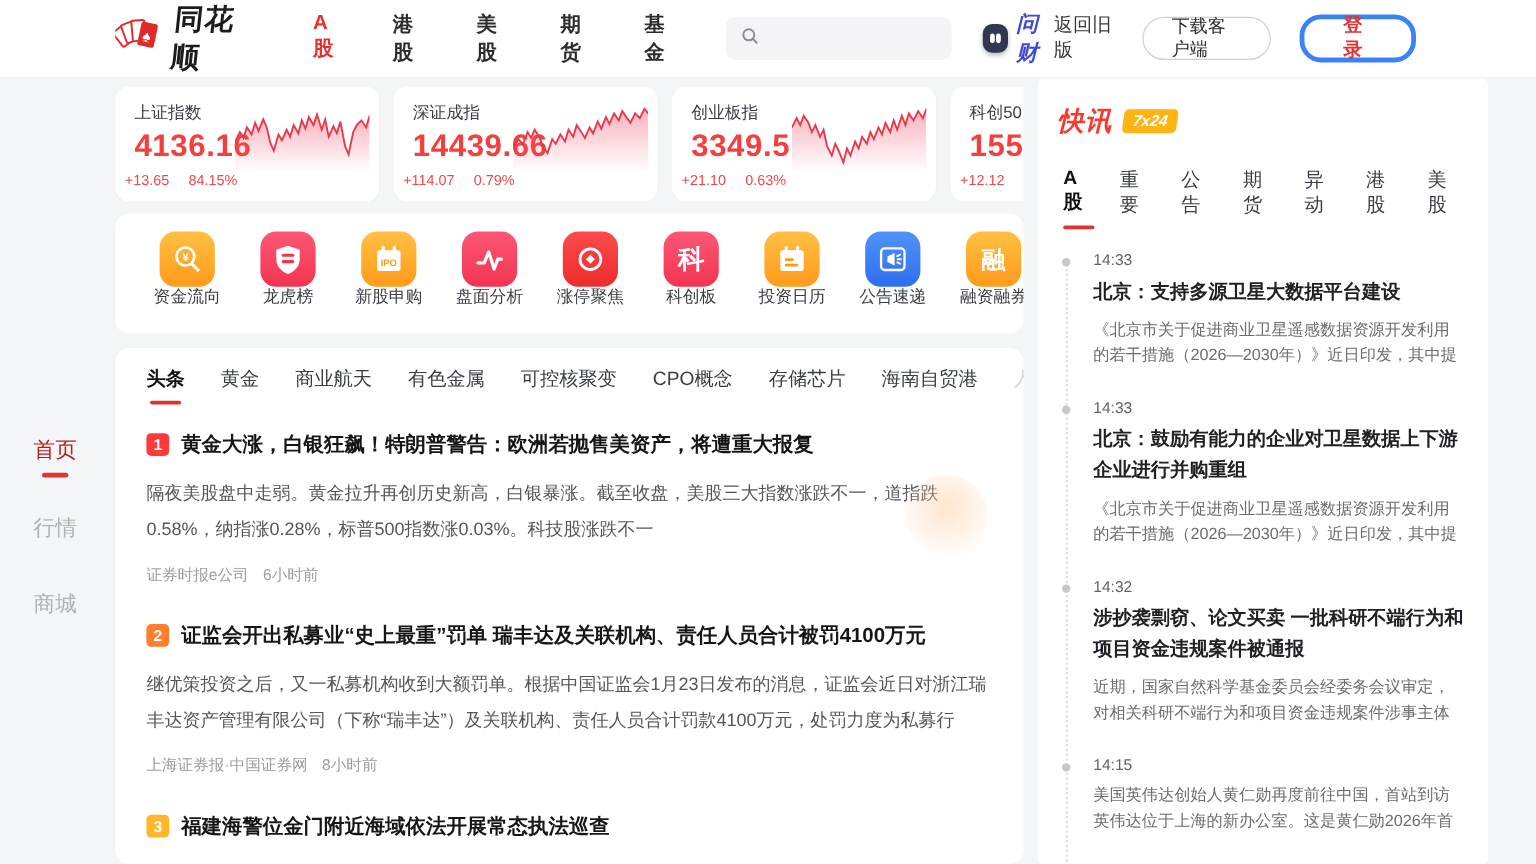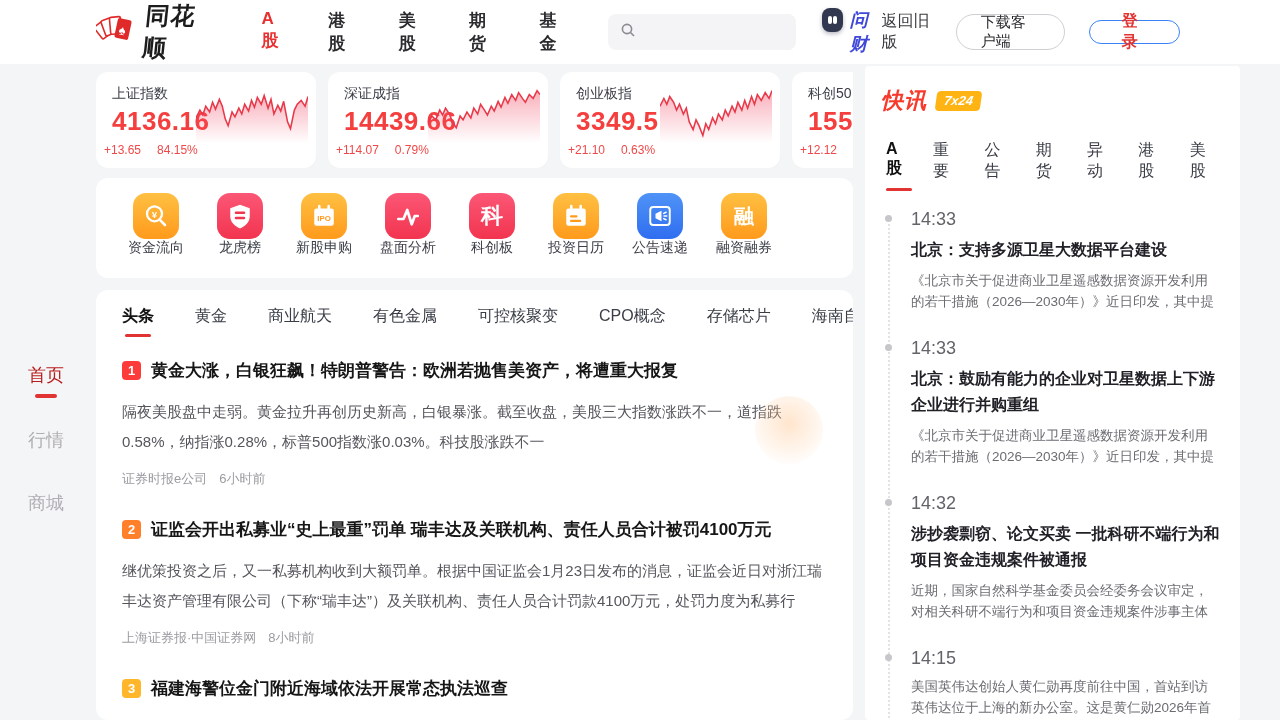--- a/index.html
+++ b/index.html
@@ -19,38 +19,38 @@
   .top-nav .nav-item { cursor:pointer; font-weight:600; }
   .top-nav .nav-item.active { color:#e83030; font-weight:800; }
   .search-box {
     margin-left:42px; width:196px; height:36px; background:#f4f4f6;
     border-radius:8px; display:flex; align-items:center; padding:0 12px; gap:8px;
   }
   .search-box input {
     border:none; outline:none; background:transparent; width:140px; font-size:14px;
     font-family:inherit;
   }
-  .wencai { display:flex; gap:7px; margin-left:26px; cursor:pointer; }
+  .wencai { display:flex; align-items:center; gap:7px; margin-left:26px; cursor:pointer; }
   .robot {
     width:24px; height:24px; border-radius:8px; background:#32384f; position:relative;
     box-shadow:0 2px 4px rgba(50,56,79,.35);
   }
   .robot::before, .robot::after {
     content:""; position:absolute; top:8px; width:4px; height:8px; border-radius:2px; background:#fff;
   }
   .robot::before { left:6px; } .robot::after { right:6px; }
   .wencai-label { font-size:18px; font-weight:800; font-style:italic; color:#3f48d8; }
   .header-right { margin-left:auto; display:flex; align-items:center; gap:24px; }
   .back-old { font-size:16px; color:#3a3a3e; cursor:pointer; }
   .btn-download {
     height:36px; padding:0 24px; border:1px solid #cfcfd4; border-radius:18px;
     background:#fff; font-size:15px; color:#2b2b2f; display:flex; align-items:center; cursor:pointer;
   }
   .btn-login {
-    height:24px; padding:0 32px; border:1px solid #3b82f6; border-radius:18px;
+    height:40px; padding:0 32px; border:4px solid #3b82f6; border-radius:18px;
     background:#fff; font-size:16px; color:#e23333; font-weight:600; display:flex; align-items:center; cursor:pointer;
   }
   
   .side-nav { position:absolute; left:0; top:64px; width:92px; }
   .side-item { position:absolute; left:0; width:92px; text-align:center; font-size:18px; color:#b0b0b4; cursor:pointer; }
   .side-item.active { color:#b91c1c; font-weight:400; }
   .side-item.active::after {
     content:""; display:block; margin:7px auto 0; width:22px; height:4px; border-radius:2px; background:#e23333;
   }
   
@@ -80,21 +80,21 @@
   .qi-icon.pink   { background:linear-gradient(180deg,#fb5776,#f2344f); }
   .qi-icon.red    { background:linear-gradient(180deg,#fa4b4b,#ee2c2c); }
   .qi-icon.blue   { background:linear-gradient(180deg,#4f93f7,#2f6ef0); }
   .qi-glyph { color:#fff; font-weight:800; font-size:22px; }
   .qi-label { font-size:14px; color:#3a3d46; white-space:nowrap; }
   
   .news-panel {
     position:absolute; left:96px; top:290px; width:757px; height:430px;
     background:#fff; border-radius:12px; overflow:hidden; padding:16px 26px 0;
   }
-  .news-tabs { display:flex; gap:41px; font-size:16px; color:#3a3d46; }
+  .news-tabs { display:flex; gap:30px; font-size:16px; color:#3a3d46; }
   .news-tab { cursor:pointer; padding-bottom:10px; position:relative; white-space:nowrap; }
   .news-tab.active { color:#141414; font-weight:800; }
   .news-tab.active::after {
     content:""; position:absolute; left:50%; transform:translateX(-50%); bottom:0;
     width:26px; height:3px; border-radius:2px; background:#e23333;
   }
   .news-tab.faded { color:#d4d4d8; }
   .news-list { margin-top:22px; }
   .news-item { margin-bottom:30px; }
   .news-title-row { display:flex; align-items:center; gap:10px; }
@@ -135,21 +135,21 @@
   .flash-list { position:relative; margin-top:18px; padding-left:0; }
   .flash-timeline {
     position:absolute; left:7px; top:10px; bottom:-40px; width:0;
     border-left:2px dotted #e2e2e5;
   }
   .flash-item { position:relative; padding-left:30px; margin-bottom:26px; }
   .flash-dot {
     position:absolute; left:4px; top:6px; width:7px; height:7px; border-radius:50%;
     background:#c6c6cb;
   }
-  .flash-time { font-size:18px; color:#63646a; }
+  .flash-time { font-size:13px; color:#63646a; }
   .flash-title-txt { margin-top:7px; font-size:16px; font-weight:600; color:#202127; line-height:26px; cursor:pointer; }
   .flash-desc {
     margin-top:7px; font-size:13.5px; color:#6b6c72; line-height:21px;
     max-height:42px; overflow:hidden;
   }
 </style>
 </head>
 <body>
 
 <div class="header">
@@ -299,20 +299,29 @@
   </div>
   <div class="quick-item">
     <div class="qi-icon pink">
       <svg width="30" height="30" viewBox="0 0 40 40">
         <polyline points="7,24 14,24 19,12 25,31 29,20 33,20" fill="none" stroke="#fff" stroke-width="3.6" stroke-linecap="round" stroke-linejoin="round"></polyline>
       </svg>
     </div>
     <div class="qi-label">盘面分析</div>
   </div>
   <div class="quick-item">
+    <div class="qi-icon red">
+      <svg width="30" height="30" viewBox="0 0 40 40">
+        <circle cx="20" cy="20" r="11.5" fill="none" stroke="#fff" stroke-width="3.2"></circle>
+        <rect x="16.5" y="16.5" width="7" height="7" fill="#fff" transform="rotate(45 20 20)"></rect>
+      </svg>
+    </div>
+    <div class="qi-label">涨停聚焦</div>
+  </div>
+  <div class="quick-item">
     <div class="qi-icon pink">
       <span class="qi-glyph">科</span>
     </div>
     <div class="qi-label">科创板</div>
   </div>
   <div class="quick-item">
     <div class="qi-icon orange">
       <svg width="30" height="30" viewBox="0 0 40 40">
         <rect x="7" y="10" width="26" height="23" rx="3" fill="#fff"></rect>
         <rect x="12" y="5" width="3.4" height="7" rx="1.7" fill="#fff"></rect>

